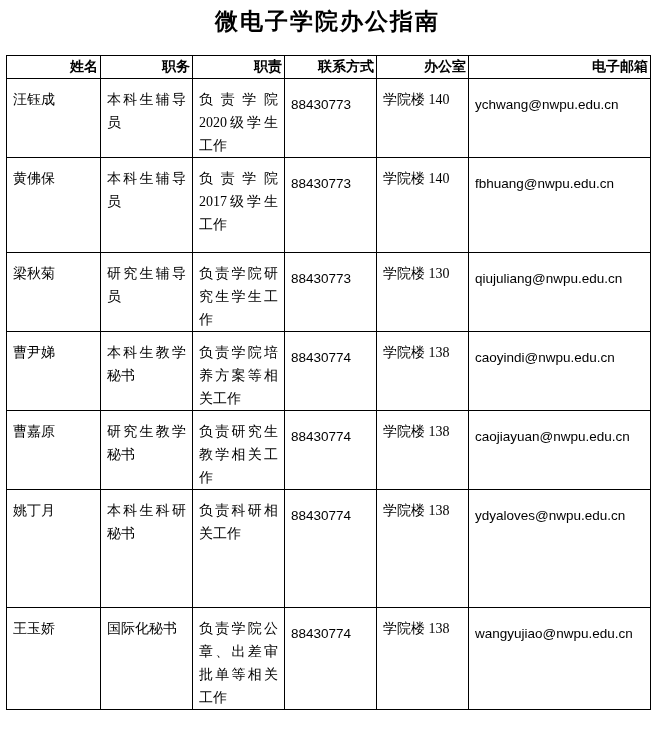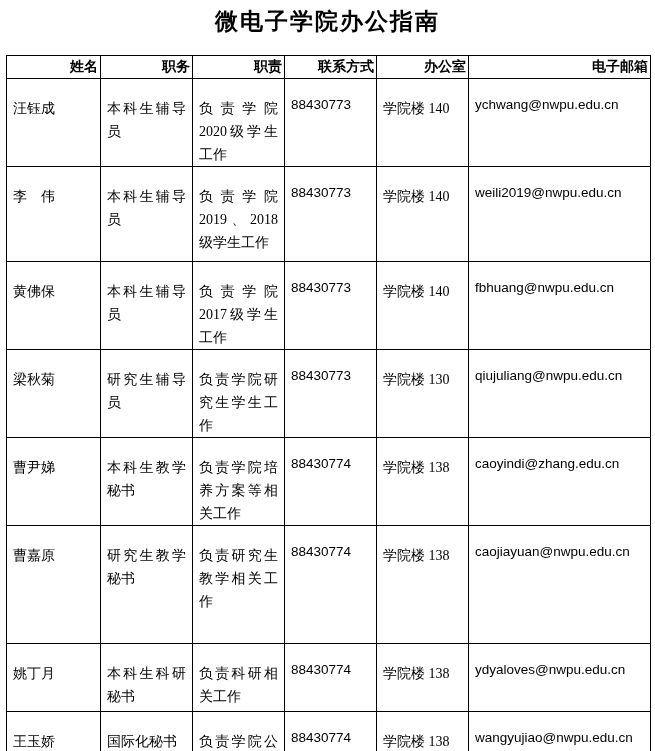--- a/index.html
+++ b/index.html
@@ -47,21 +47,21 @@
   .office-table th {
     font-size: 14px;
     font-weight: bold;
     text-align: right;
     padding: 1px 2px;
     line-height: 20px;
   }
   .office-table td {
     font-size: 14px;
     line-height: 23px;
-    padding-top: 18px;
+    padding-top: 9px;
   }
   td.c-position, td.c-duty {
     text-align: justify;
     text-justify: inter-character;
   }
   td.c-phone, td.c-email {
     font-family: "Liberation Sans", "DejaVu Sans", sans-serif;
     font-size: 13.5px;
     line-height: 19px;
     padding-top: 16px;
@@ -110,28 +110,20 @@
     <tbody>
       <tr>
         <td class="c-name">汪钰成</td>
         <td class="c-position">本科生辅导员</td>
         <td class="c-duty">负责学院2020级学生工作</td>
         <td class="c-phone">88430773</td>
         <td class="c-office">学院楼 140</td>
         <td class="c-email">ychwang@nwpu.edu.cn</td>
       </tr>
       <tr>
-        <td class="c-name">李　伟</td>
-        <td class="c-position">本科生辅导员</td>
-        <td class="c-duty">负责学院2019、2018级学生工作</td>
-        <td class="c-phone">88430773</td>
-        <td class="c-office">学院楼 140</td>
-        <td class="c-email">weili2019@nwpu.edu.cn</td>
-      </tr>
-      <tr>
         <td class="c-name">黄佛保</td>
         <td class="c-position">本科生辅导员</td>
         <td class="c-duty">负责学院2017级学生工作</td>
         <td class="c-phone">88430773</td>
         <td class="c-office">学院楼 140</td>
         <td class="c-email">fbhuang@nwpu.edu.cn</td>
       </tr>
       <tr>
         <td class="c-name">梁秋菊</td>
         <td class="c-position">研究生辅导员</td>
@@ -139,21 +131,21 @@
         <td class="c-phone">88430773</td>
         <td class="c-office">学院楼 130</td>
         <td class="c-email">qiujuliang@nwpu.edu.cn</td>
       </tr>
       <tr>
         <td class="c-name">曹尹娣</td>
         <td class="c-position">本科生教学秘书</td>
         <td class="c-duty">负责学院培养方案等相关工作</td>
         <td class="c-phone">88430774</td>
         <td class="c-office">学院楼 138</td>
-        <td class="c-email">caoyindi@zhang.edu.cn</td>
+        <td class="c-email">caoyindi@nwpu.edu.cn</td>
       </tr>
       <tr>
         <td class="c-name">曹嘉原</td>
         <td class="c-position">研究生教学秘书</td>
         <td class="c-duty">负责研究生教学相关工作</td>
         <td class="c-phone">88430774</td>
         <td class="c-office">学院楼 138</td>
         <td class="c-email">caojiayuan@nwpu.edu.cn</td>
       </tr>
       <tr>

